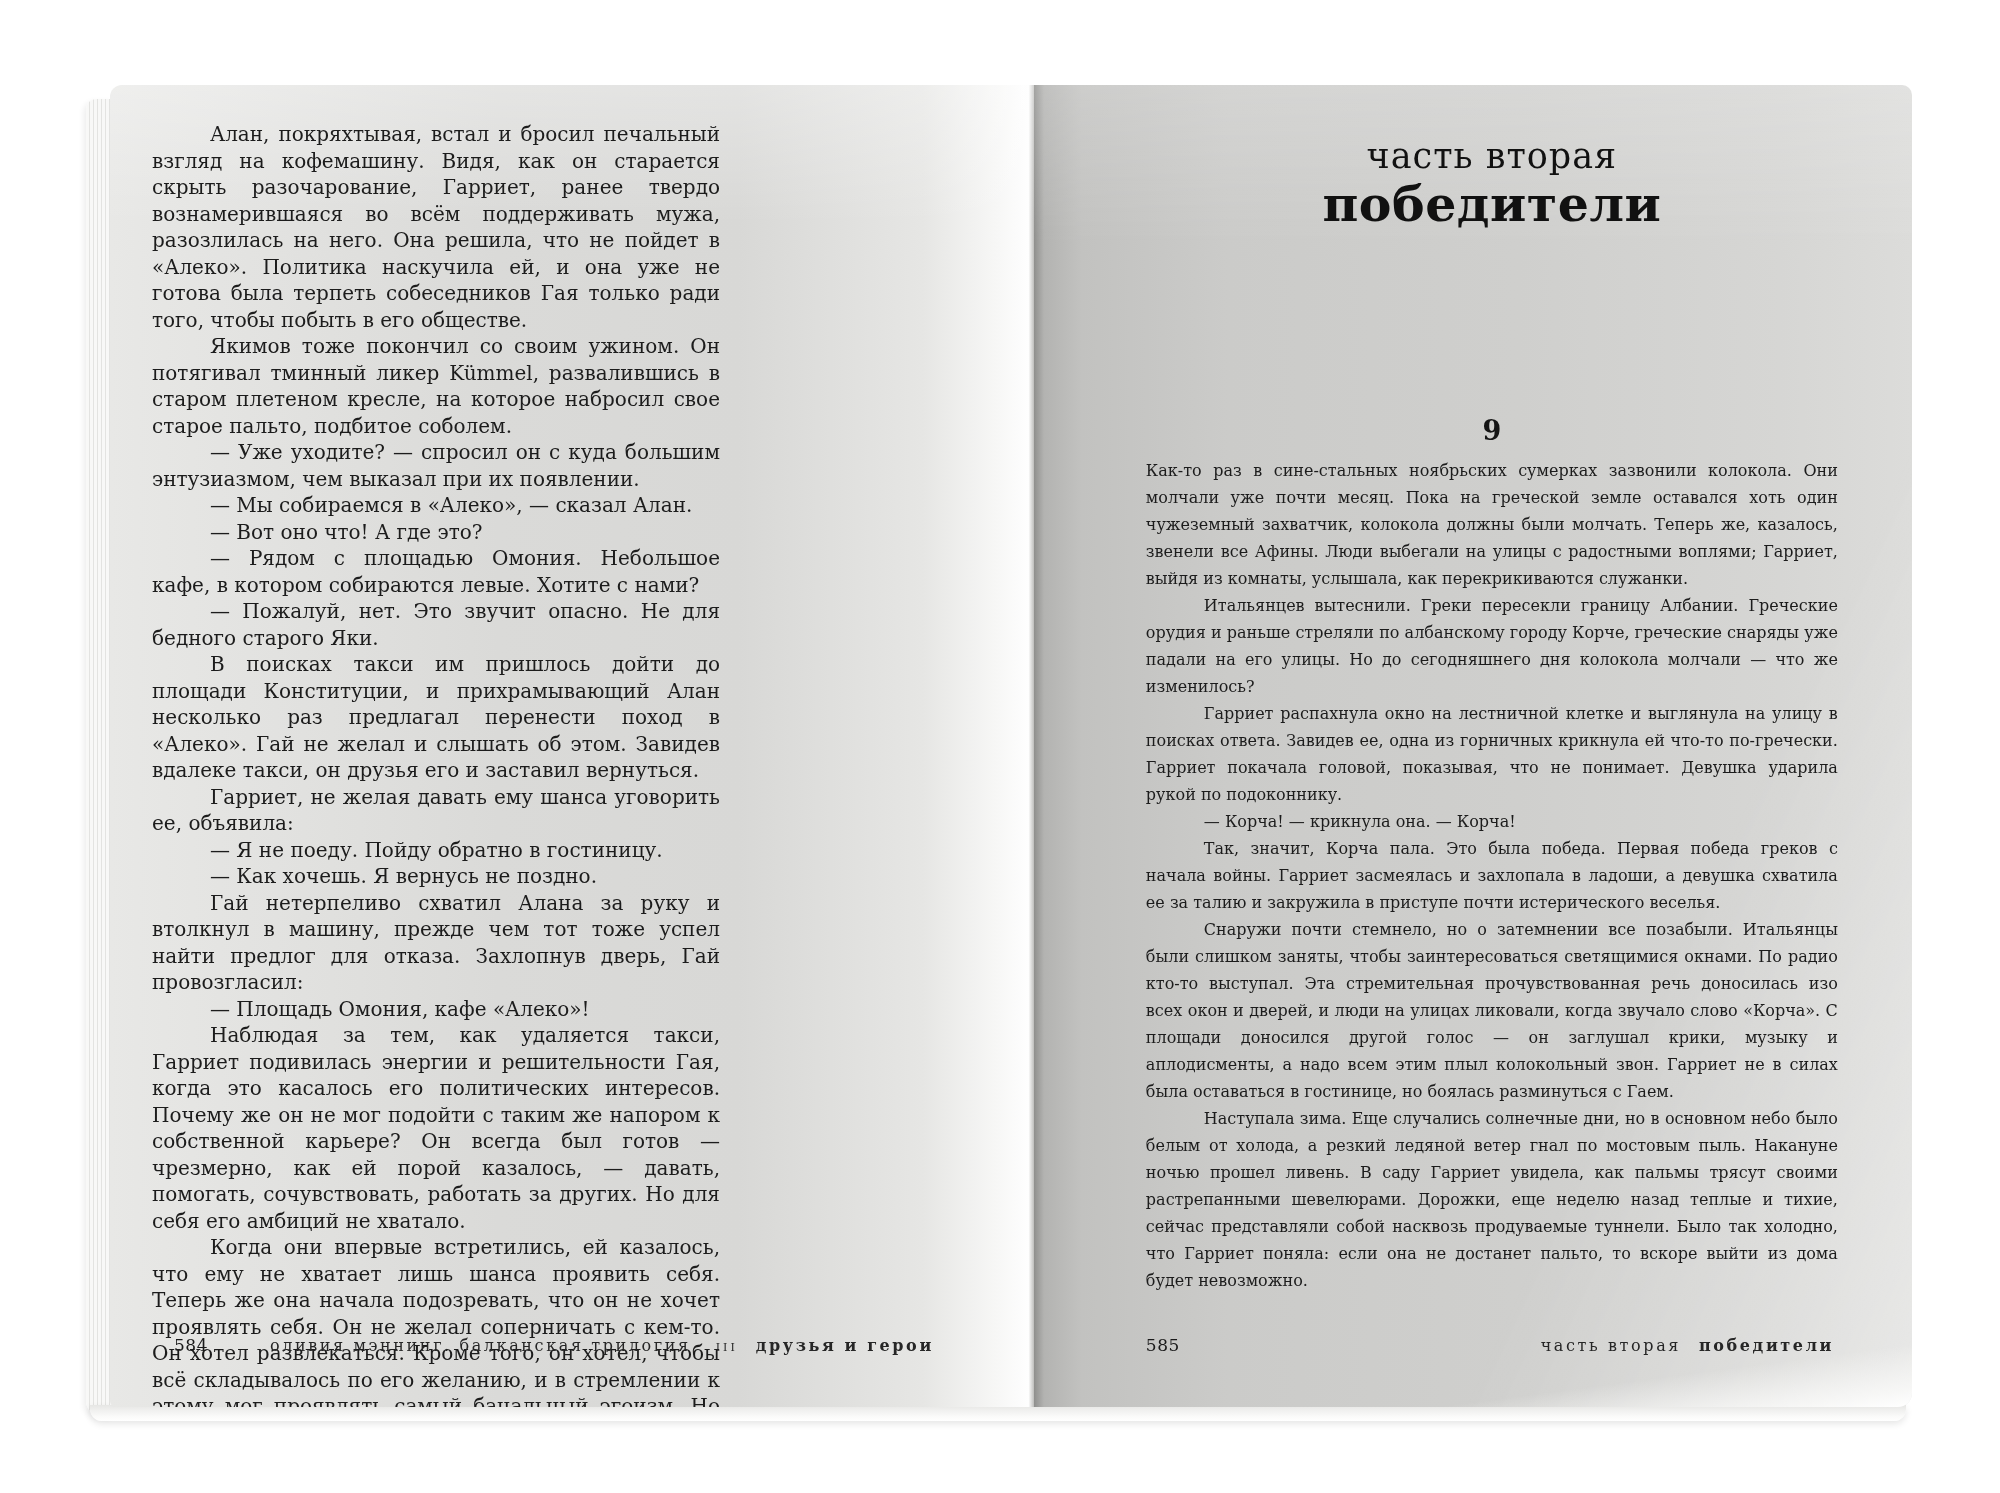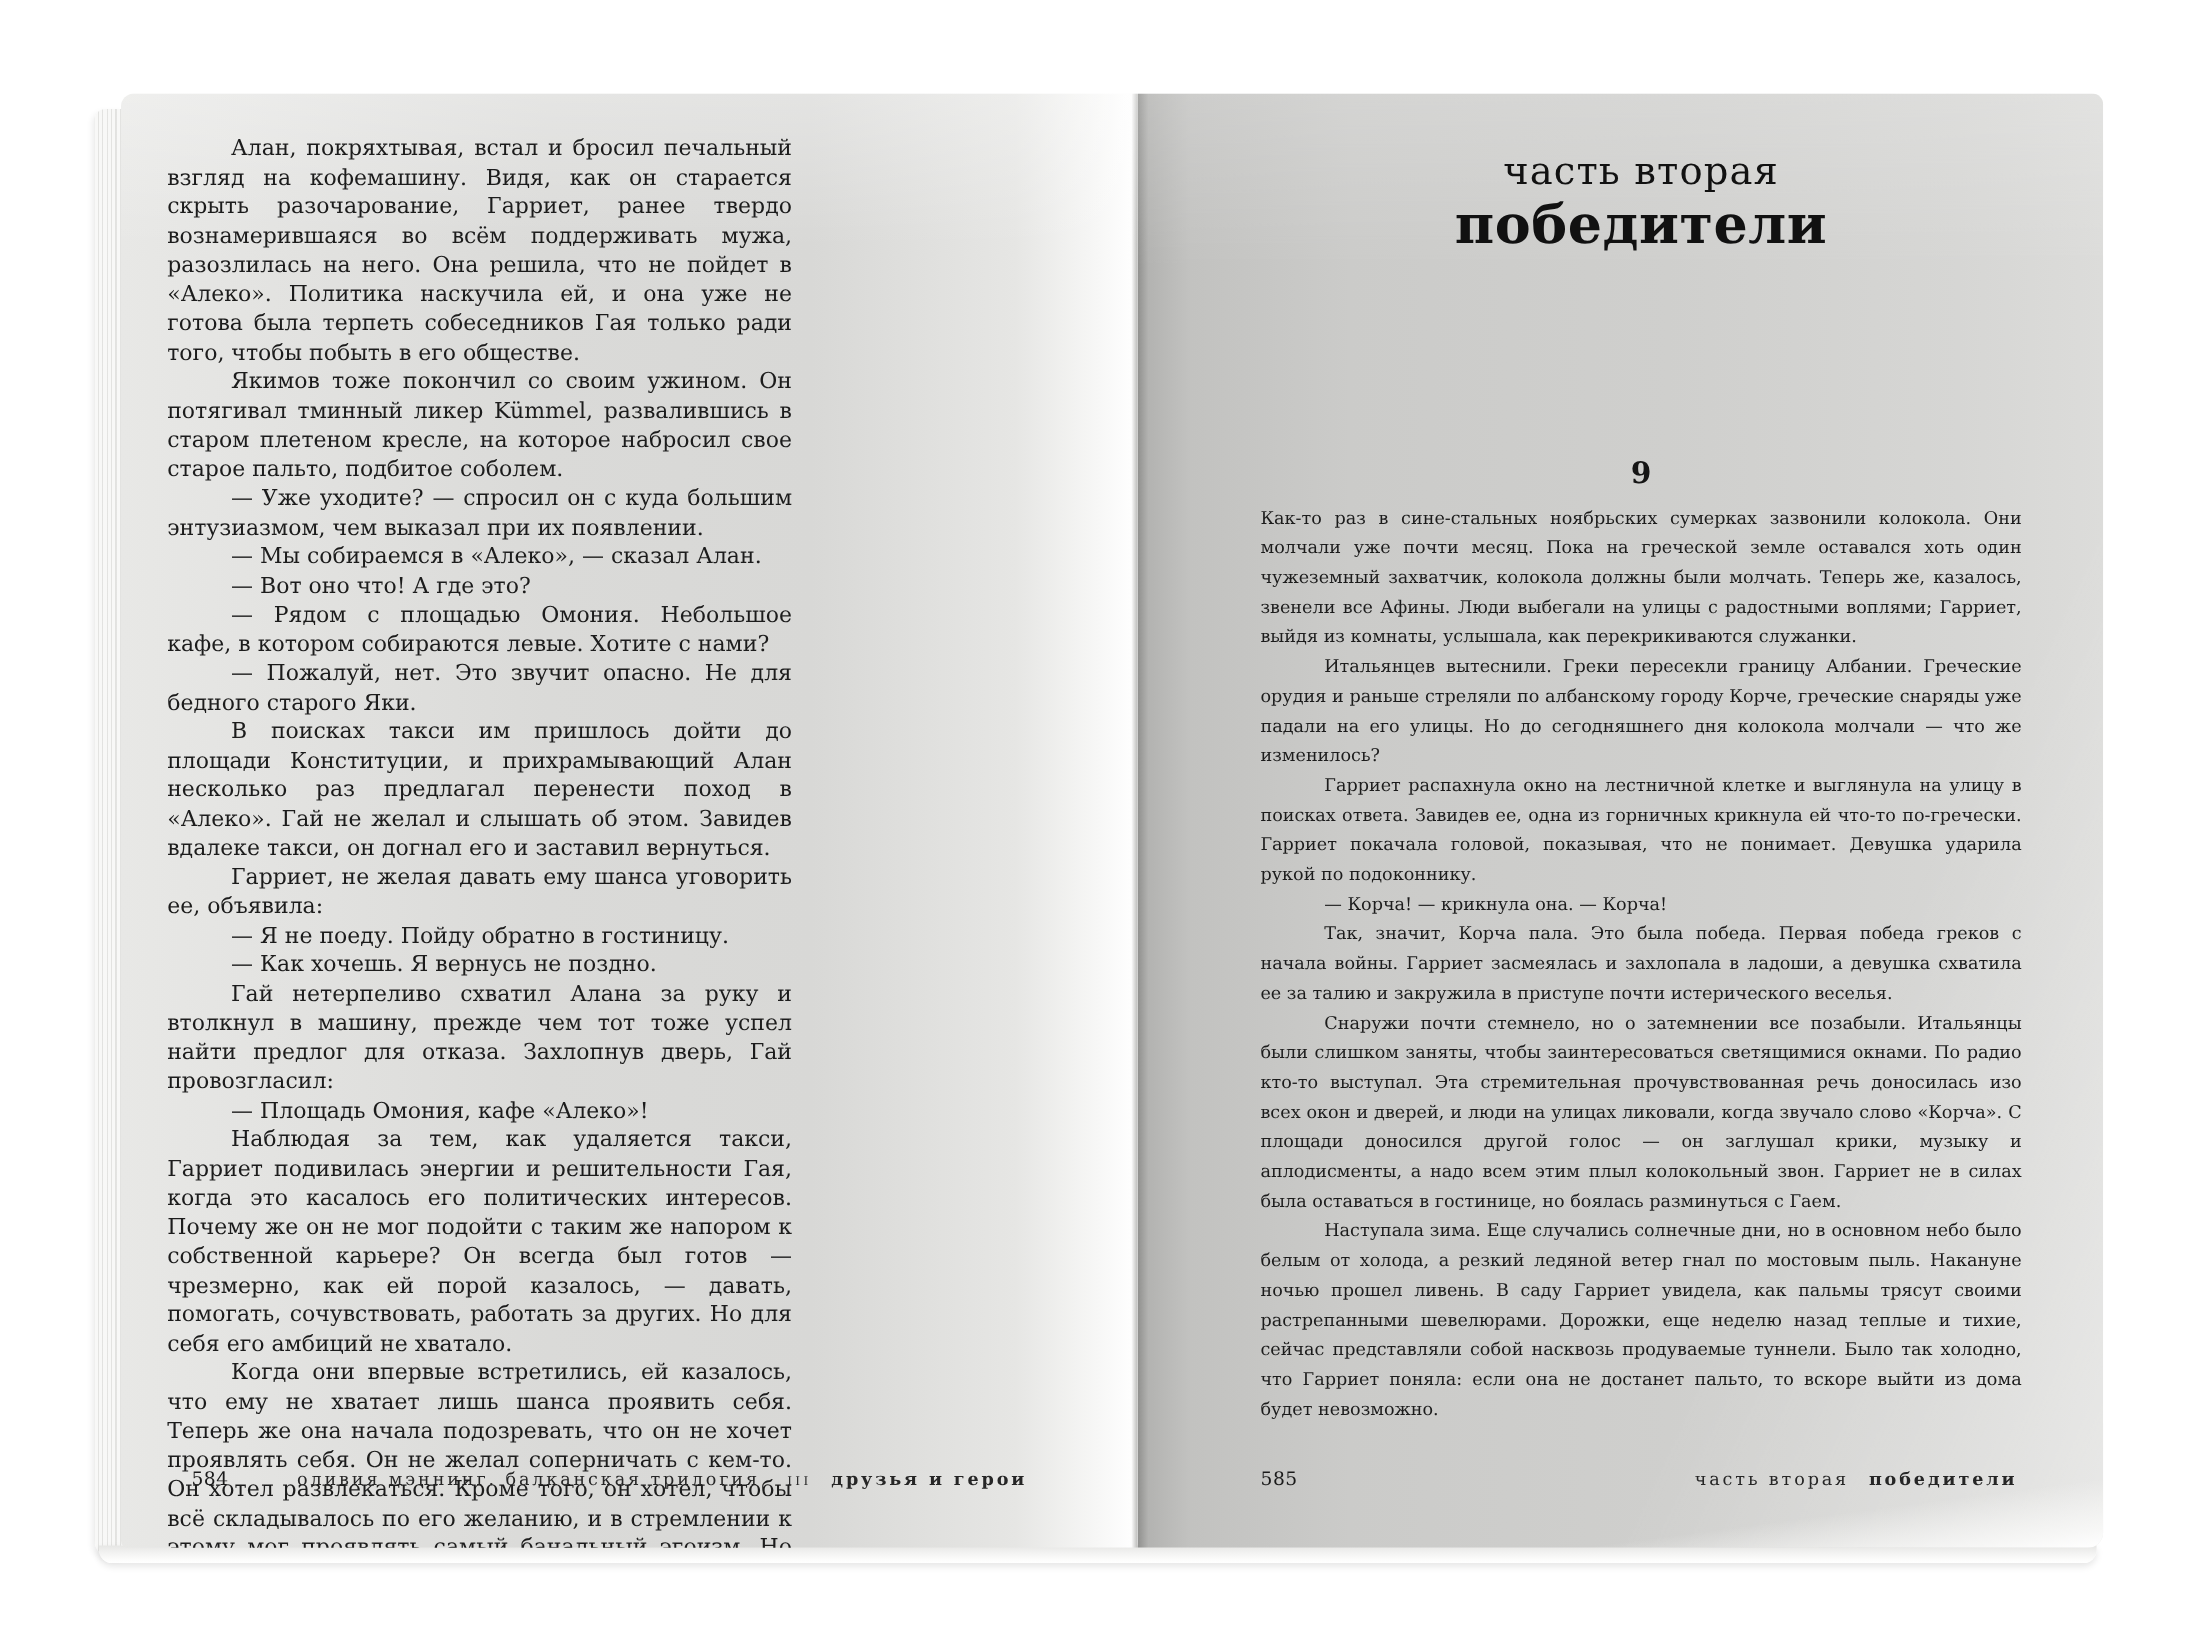--- a/index.html
+++ b/index.html
@@ -102,21 +102,21 @@
 
     <div class="page left">
       <div class="body-text">
           <p>Алан, покряхтывая, встал и бросил печальный взгляд на кофемашину. Видя, как он старается скрыть разочарование, Гарриет, ранее твердо вознамерившаяся во всём поддерживать мужа, разозлилась на него. Она решила, что не пойдет в «Алеко». Политика наскучила ей, и она уже не готова была терпеть собеседников Гая только ради того, чтобы побыть в его обществе.</p>
           <p>Якимов тоже покончил со своим ужином. Он потягивал тминный ликер Kümmel, развалившись в старом плетеном кресле, на которое набросил свое старое пальто, подбитое соболем.</p>
           <p>— Уже уходите? — спросил он с куда большим энтузиазмом, чем выказал при их появлении.</p>
           <p>— Мы собираемся в «Алеко», — сказал Алан.</p>
           <p>— Вот оно что! А где это?</p>
           <p>— Рядом с площадью Омония. Небольшое кафе, в котором собираются левые. Хотите с нами?</p>
           <p>— Пожалуй, нет. Это звучит опасно. Не для бедного старого Яки.</p>
-          <p>В поисках такси им пришлось дойти до площади Конституции, и прихрамывающий Алан несколько раз предлагал перенести поход в «Алеко». Гай не желал и слышать об этом. Завидев вдалеке такси, он догнал его и заставил вернуться.</p>
+          <p>В поисках такси им пришлось дойти до площади Конституции, и прихрамывающий Алан несколько раз предлагал перенести поход в «Алеко». Гай не желал и слышать об этом. Завидев вдалеке такси, он друзья его и заставил вернуться.</p>
           <p>Гарриет, не желая давать ему шанса уговорить ее, объявила:</p>
           <p>— Я не поеду. Пойду обратно в гостиницу.</p>
           <p>— Как хочешь. Я вернусь не поздно.</p>
           <p>Гай нетерпеливо схватил Алана за руку и втолкнул в машину, прежде чем тот тоже успел найти предлог для отказа. Захлопнув дверь, Гай провозгласил:</p>
           <p>— Площадь Омония, кафе «Алеко»!</p>
           <p>Наблюдая за тем, как удаляется такси, Гарриет подивилась энергии и решительности Гая, когда это касалось его политических интересов. Почему же он не мог подойти с таким же напором к собственной карьере? Он всегда был готов — чрезмерно, как ей порой казалось, — давать, помогать, сочувствовать, работать за других. Но для себя его амбиций не хватало.</p>
           <p>Когда они впервые встретились, ей казалось, что ему не хватает лишь шанса проявить себя. Теперь же она начала подозревать, что он не хочет проявлять себя. Он не желал соперничать с кем-то. Он хотел развлекаться. Кроме того, он хотел, чтобы всё складывалось по его желанию, и в стремлении к этому мог проявлять самый банальный эгоизм. Но он всегда был прав. Всегда. Если же ему не хватало оправданий, то можно было прибегнуть к собственной морали.</p>
         </div>
       <div class="footer">
         <span class="page-number">584</span>

